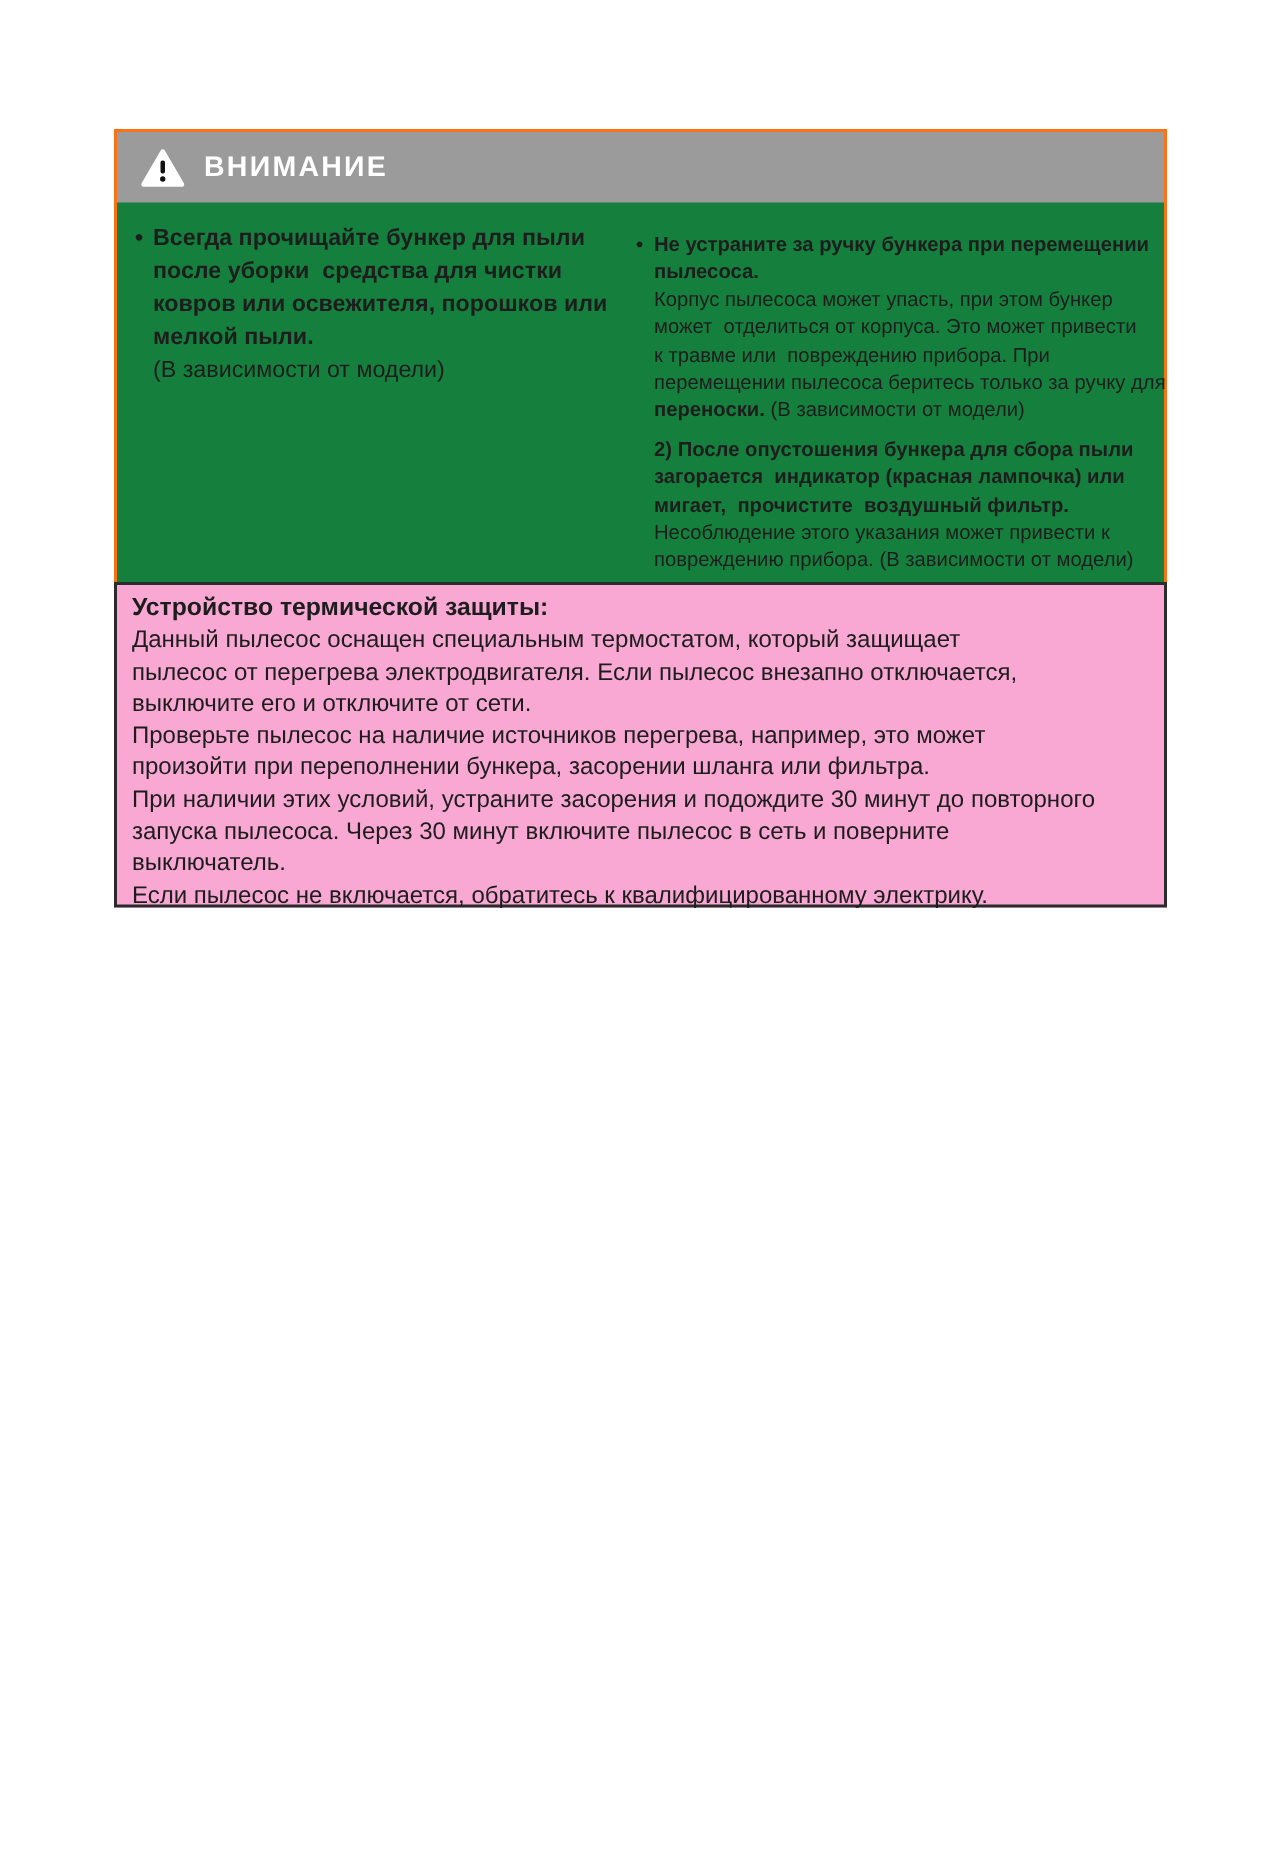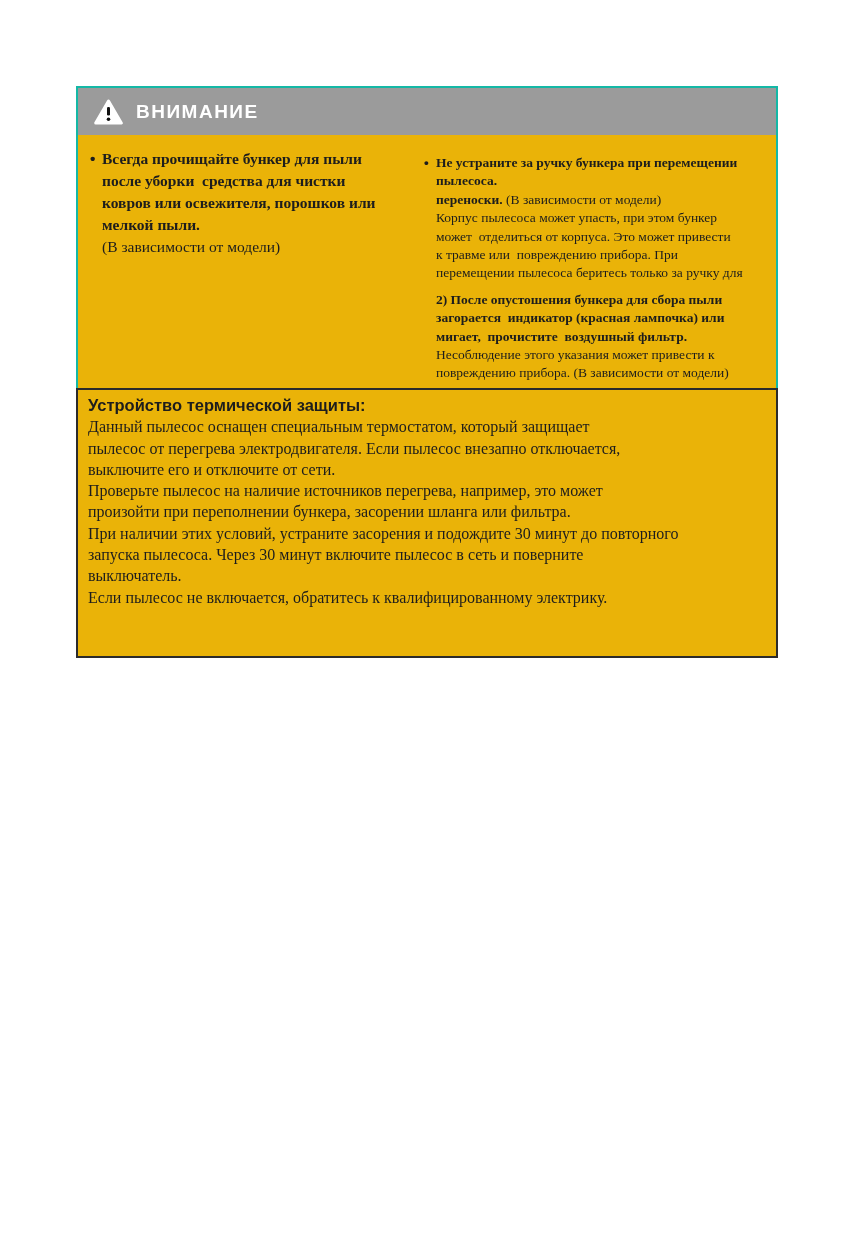--- a/index.html
+++ b/index.html
@@ -3,27 +3,27 @@
 <meta charset="utf-8">
 <style>
   * { margin:0; padding:0; box-sizing:border-box; }
   html,body { background:#ffffff; }
   body {
     width:850px; height:1247px; position:relative;
     font-family:"Liberation Sans", sans-serif;
     color:#1d1d1d;
     -webkit-font-smoothing:antialiased;
   }
-  .pre { white-space:pre;font-family:Liberation Serif, serif; }
+  .pre { white-space:pre; }
   .b { font-weight:bold; }
 
   
   .warning-box {
     position:absolute; left:76px; top:86px; width:702px; height:356px;
-    border:2px solid #14b8a6; background:#eab308;
+    border:2px solid #f97316; background:#15803d;
   }
   .warning-header {
     height:47px; background:#9b9b9b;
     display:flex; align-items:center; padding-left:16px;
   }
   .warning-title {
     color:#ffffff; font-weight:bold; font-size:19px; letter-spacing:1.5px;
     margin-left:13px;
   }
   .warning-content {
@@ -37,22 +37,22 @@
     flex:1; padding-top:6px;
     font-size:13.5px; line-height:18.4px;
   }
   .bullet-row { display:flex; }
   .bullet { width:12px; flex:none; }
   .indent { margin-left:12px; }
   .gap-top { margin-top:8px; }
 
   
   .thermal-box {
-    position:absolute; left:76px; top:388px; width:702px; height:270px;
-    border:2px solid #2b2b2b; background:#eab308;
+    position:absolute; left:76px; top:388px; width:702px; height:217px;
+    border:2px solid #2b2b2b; background:#f9a8d4;
     padding:5px 10px 0 10px;
     font-size:16px; line-height:21.3px;
   }
   .thermal-heading { font-weight:bold; font-size:16.5px; }
 
   .tri-icon { display:block; }
 </style>
 </head>
 <body>
 
@@ -80,25 +80,25 @@
       </div>
       <div class="pre indent">(В зависимости от модели)</div>
     </div>
 
     <div class="col-right">
       <div class="bullet-row">
         <span class="bullet b">•</span>
         <div class="pre b">Не устраните за ручку бункера при перемещении
 пылесоса.</div>
       </div>
-      <div class="pre indent"><span class="b">переноски.</span><span> (В зависимости от модели)</span></div>
       <div class="pre indent">Корпус пылесоса может упасть, при этом бункер
 может  отделиться от корпуса. Это может привести
 к травме или  повреждению прибора. При
 перемещении пылесоса беритесь только за ручку для</div>
+      <div class="pre indent"><span class="b">переноски.</span><span> (В зависимости от модели)</span></div>
       <div class="pre b indent gap-top">2) После опустошения бункера для сбора пыли
 загорается  индикатор (красная лампочка) или
 мигает,  прочистите  воздушный фильтр.</div>
       <div class="pre indent">Несоблюдение этого указания может привести к
 повреждению прибора. (В зависимости от модели)</div>
     </div>
 
   </div>
 </div>
 

